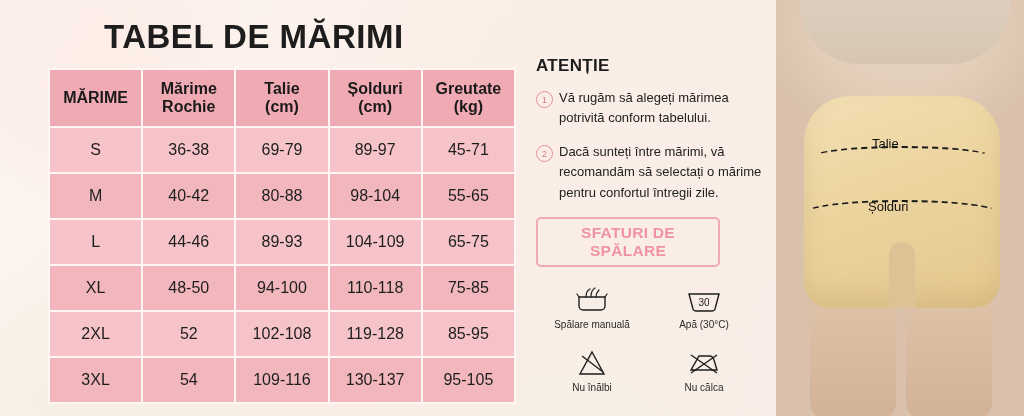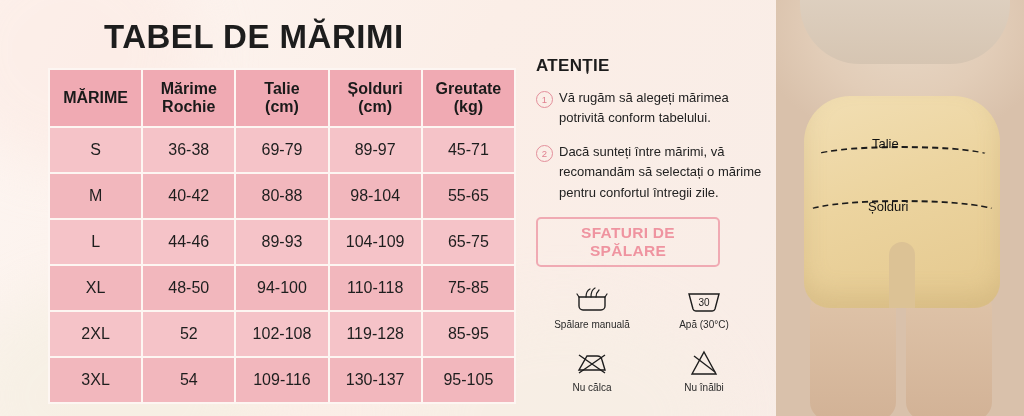--- a/index.html
+++ b/index.html
@@ -329,36 +329,36 @@
           <svg width="38" height="30" viewBox="0 0 38 30">
             <path d="M4 9 h30 l-4 15 a3 3 0 0 1 -3 2 h-16 a3 3 0 0 1 -3 -2 z" fill="none" stroke="#1d1d1d" stroke-width="1.4"></path>
             <text x="19" y="21" font-family="Liberation Sans, sans-serif" font-size="10" text-anchor="middle" fill="#1d1d1d">30</text>
           </svg>
         </div>
         <div class="cap">Apă (30°C)</div>
       </div>
 
       <div class="wash-item">
         <div class="glyph">
+          <svg width="34" height="30" viewBox="0 0 34 30">
+            <path d="M17 4 L29 26 H5 Z" fill="none" stroke="#1d1d1d" stroke-width="1.4"></path>
+            <path d="M7 8 L28 24" stroke="#1d1d1d" stroke-width="1.4"></path>
+          </svg>
+        </div>
+        <div class="cap">Nu înălbi</div>
+      </div>
+
+      <div class="wash-item">
+        <div class="glyph">
           <svg width="36" height="30" viewBox="0 0 36 30">
             <path d="M5 22 h26 l-3 -10 a5 5 0 0 0 -5 -4 h-10 z" fill="none" stroke="#1d1d1d" stroke-width="1.4"></path>
             <path d="M5 7 L31 25 M31 7 L5 25" stroke="#1d1d1d" stroke-width="1.4"></path>
           </svg>
         </div>
         <div class="cap">Nu călca</div>
-      </div>
-
-      <div class="wash-item">
-        <div class="glyph">
-          <svg width="34" height="30" viewBox="0 0 34 30">
-            <path d="M17 4 L29 26 H5 Z" fill="none" stroke="#1d1d1d" stroke-width="1.4"></path>
-            <path d="M7 8 L28 24" stroke="#1d1d1d" stroke-width="1.4"></path>
-          </svg>
-        </div>
-        <div class="cap">Nu înălbi</div>
       </div>
     </div>
   </div>
 
   <div class="photo">
     <div class="skin"></div>
     <div class="top-garment"></div>
     <div class="leg-l"></div>
     <div class="leg-r"></div>
     <div class="shorts"></div>

